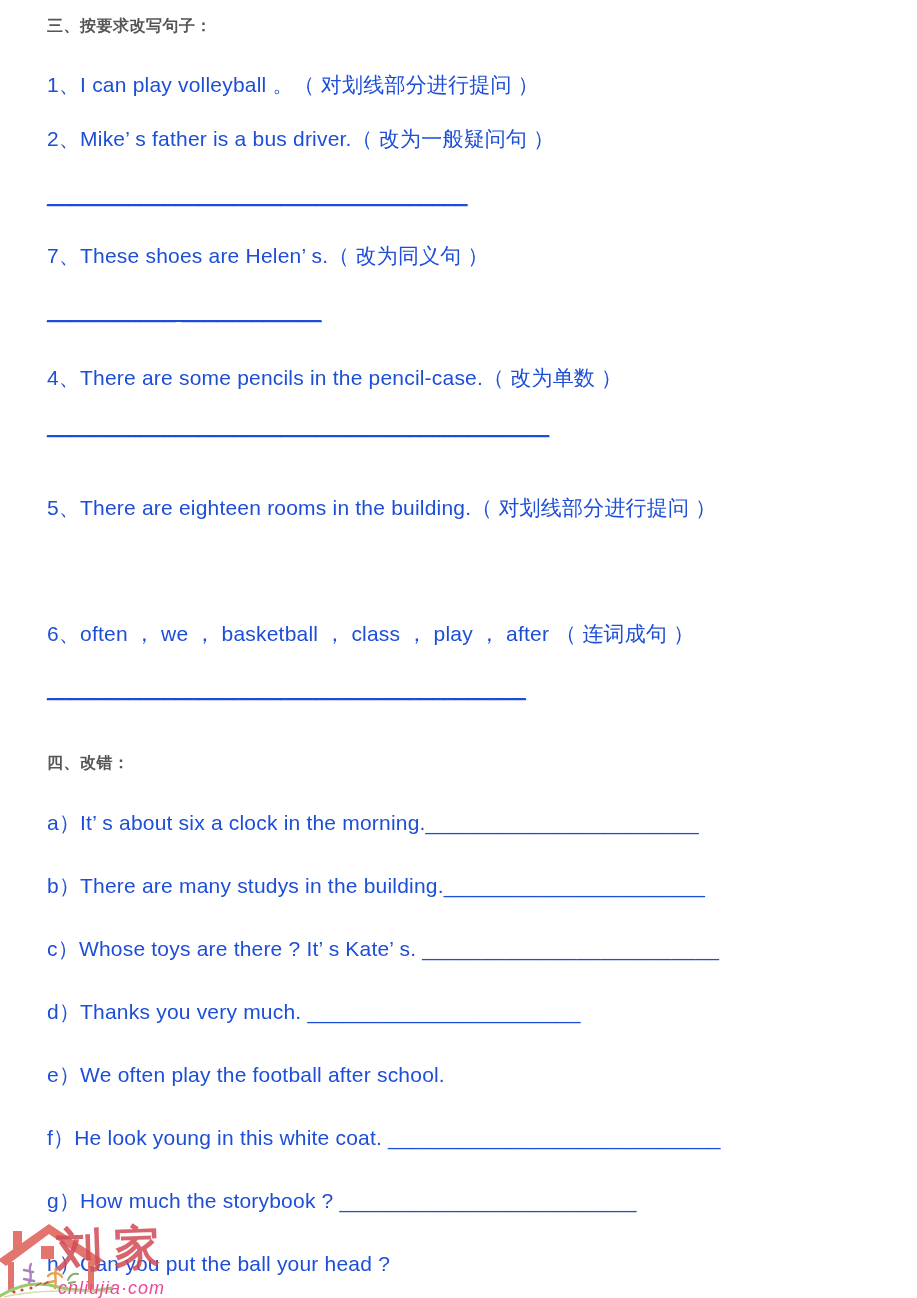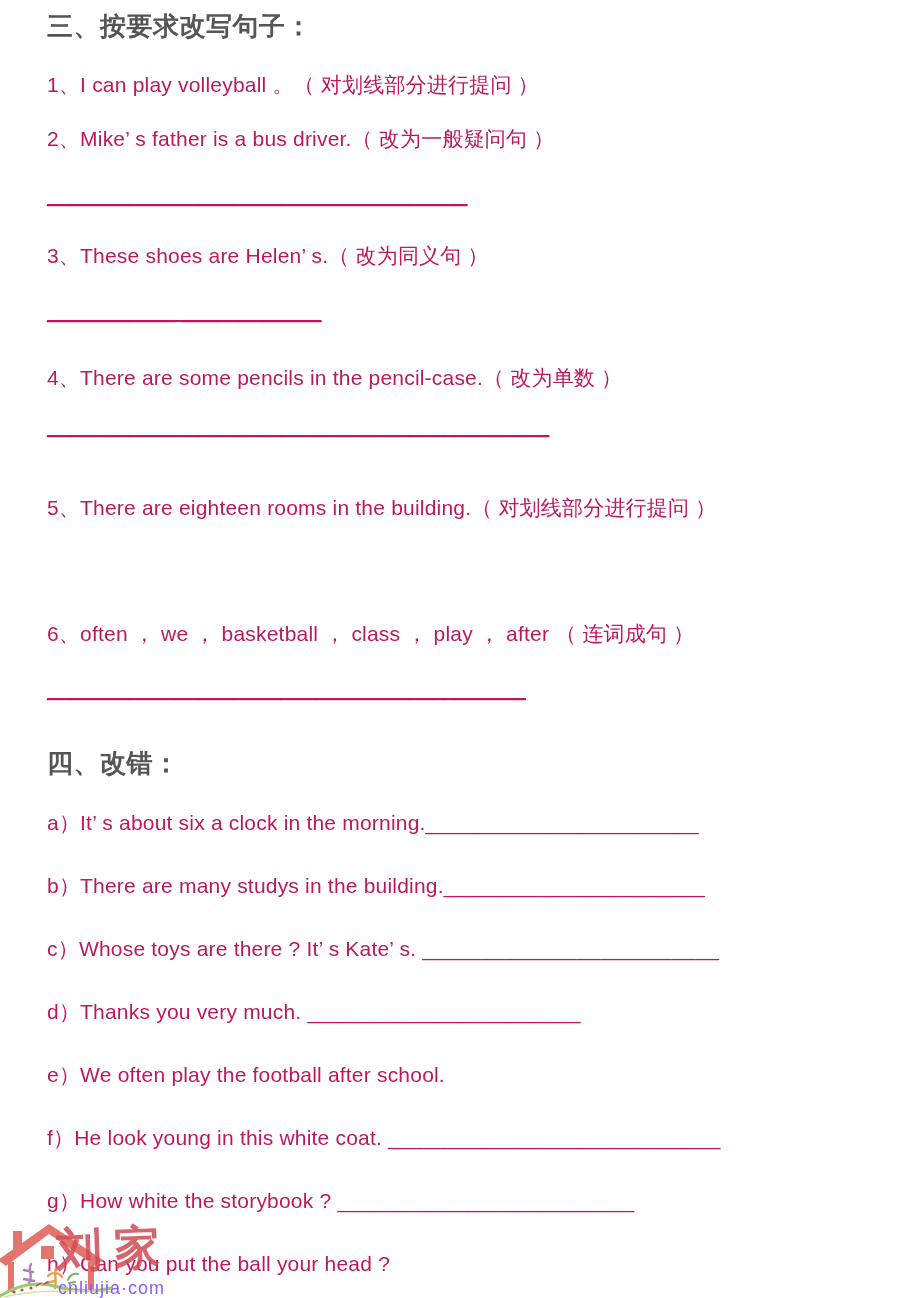--- a/index.html
+++ b/index.html
@@ -10,74 +10,74 @@
     overflow:hidden;
     font-family:"Liberation Sans","DejaVu Sans",sans-serif;
     color:#5f5f5f;
   }
   .line{
     position:absolute;
     left:47px;
     font-size:21px;
     line-height:26px;
     white-space:pre-wrap;
-    color:#be185d;
+    color:#1d4ed8;
     letter-spacing:0.2px;
   }
   .heading{
     font-weight:bold;
-    font-size:26px;
+    font-size:16px;
     color:#555555;
     letter-spacing:0.5px;
   }
   .blank{ letter-spacing:0;text-decoration:underline; }
   
   #watermark{ position:absolute; left:0; top:1220px; width:270px; height:78px; pointer-events:none; }
   #wm-svg{ position:absolute; left:0; top:4px; }
   #wm-cn{
     position:absolute; left:56px; top:-2px;
     font-size:46px; font-weight:bold;
     color:#d14b55; opacity:0.85;
     letter-spacing:12px;
     transform:rotate(-2deg);
     font-family:"Liberation Serif","DejaVu Serif",serif;
     white-space:pre;
   }
   #wm-domain{
     position:absolute; left:58px; top:58px;
-    font-size:18px; 
-    color:#8b5cf6; letter-spacing:1px;
+    font-size:18px; font-style:italic;
+    color:#ec4899; letter-spacing:1px;
     white-space:pre;
   }
 </style>
 </head>
 <body>
 
 <div id="page">
 
   <div class="line heading" style="top:13px">三、按要求改写句子：</div>
   <div class="line" style="top:72px">1、I can play volleyball 。（ 对划线部分进行提问 ）</div>
   <div class="line" style="top:126px">2、Mike’ s father is a bus driver.（ 改为一般疑问句 ）</div>
   <div class="line blank" style="top:182px">____________________________________</div>
-  <div class="line" style="top:243px">3、These shoes are Helen’ s.（ 改为同义句 ）</div>
+  <div class="line" style="top:243px">7、These shoes are Helen’ s.（ 改为同义句 ）</div>
   <div class="line blank" style="top:298px">___________ ____________</div>
   <div class="line" style="top:365px">4、There are some pencils in the pencil-case.（ 改为单数 ）</div>
   <div class="line blank" style="top:413px">___________________________________________</div>
   <div class="line" style="top:495px">5、There are eighteen rooms in the building.（ 对划线部分进行提问 ）</div>
   <div class="line" style="top:621px">6、often ， we ， basketball ， class ， play ， after （ 连词成句 ）</div>
   <div class="line blank" style="top:676px">_________________________________________</div>
 
   <div class="line heading" style="top:750px">四、改错：</div>
   <div class="line" style="top:873px">b）There are many studys in the building.______________________</div>
   <div class="line" style="top:810px">a）It’ s about six a clock in the morning._______________________</div>
   <div class="line" style="top:936px">c）Whose toys are there ? It’ s Kate’ s. _________________________</div>
   <div class="line" style="top:999px">d）Thanks you very much. _______________________</div>
   <div class="line" style="top:1062px">e）We often play the football after school.</div>
   <div class="line" style="top:1125px">f）He look young in this white coat. ____________________________</div>
-  <div class="line" style="top:1188px">g）How white the storybook ? _________________________</div>
+  <div class="line" style="top:1188px">g）How much the storybook ? _________________________</div>
   <div class="line" style="top:1251px">h）Can you put the ball your head ?</div>
 
   <div id="watermark">
     <svg id="wm-svg" width="115" height="74" viewBox="0 0 115 74">
 
       <rect x="13" y="7" width="9" height="18" fill="#e2756d"></rect>
 
       <polygon points="49,0 103,36 95,42 49,10 6,42 -2,36" fill="#e2756d"></polygon>
 
       <rect x="8" y="38" width="6" height="30" fill="#e2756d"></rect>

